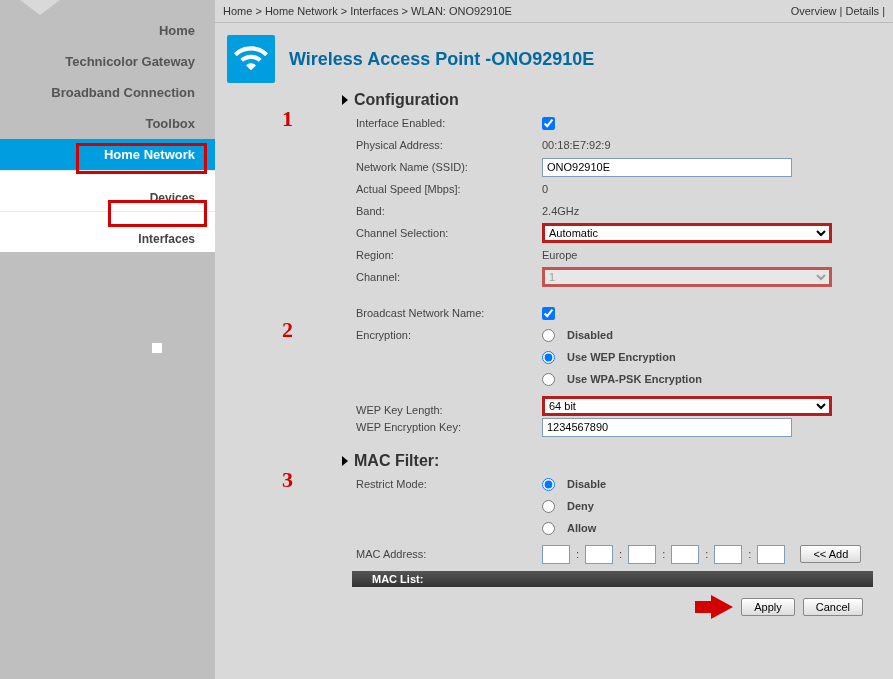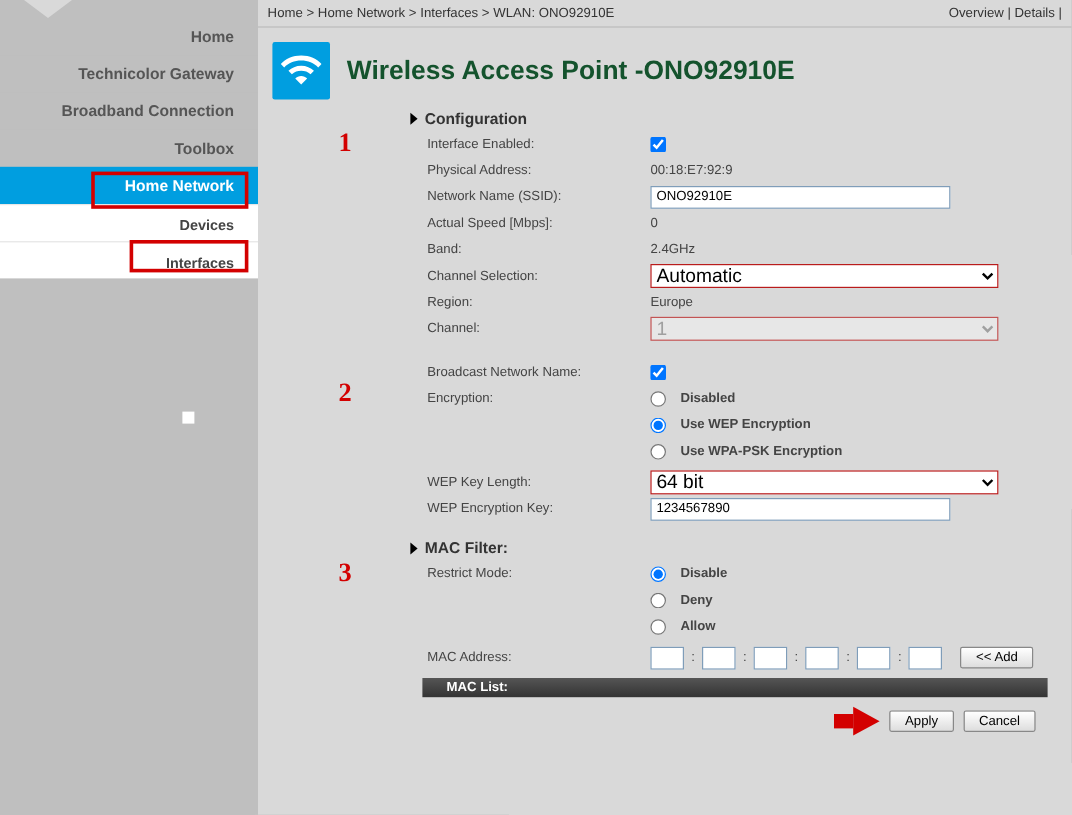--- a/index.html
+++ b/index.html
@@ -37,21 +37,21 @@
     cursor: pointer;
     background: #bfbfbf;
   }
   .nav-item.active {
     background: #009ee0;
     color: #fff;
   }
   .nav-sub {
     background: #fff;
     text-align: right;
-    padding: 10px 20px 6px 8px;
+    padding: 20px 20px 6px 8px;
     font-size: 12px;
     font-weight: bold;
     color: #444;
     cursor: pointer;
     border-top: 1px solid #e7e7e7;
   }
   .callout {
     position: absolute;
     border: 3px solid #d30000;
     pointer-events: none;
@@ -82,35 +82,35 @@
   .content {
     flex:1; overflow:auto;
     padding: 12px 20px 15px 12px;
   }
   .header-row { display:flex; align-items:center; gap:14px; margin-bottom:8px;}
   .iconbox {
     width:48px;height:48px;background:#009ee0;border-radius:2px;
     display:flex;align-items:center;justify-content:center;
   }
   .iconbox svg { width:34px;height:34px;fill:#fff; }
-  h1 { font-size:22px; font-weight:bold; color:#14532d;}
+  h1 { font-size:18px; font-weight:bold; color:#0369a1;}
 
   .section {
     margin-left:115px;
     margin-top:6px;
     position:relative;
   }
   .section .num {
     position:absolute; left:-60px; top:15px;
     font-size:22px; font-weight:bold; color:#d30000;
     font-family: Georgia, serif;
   }
   .sec-head {
     display:flex; align-items:center;
-    font-weight:bold; font-size:13px; margin-bottom:3px;
+    font-weight:bold; font-size:16px; margin-bottom:3px;
   }
   .sec-head .tri {
     width:0;height:0;border-top:5px solid transparent;
     border-bottom:5px solid transparent;border-left:6px solid #000;
     margin-right:6px;
   }
 
   .row {
     display:flex; align-items:center;
     font-size:11px; color:#444;
@@ -120,21 +120,21 @@
   }
   .row .lbl { width:165px; }
   .row .val { flex:1; display:flex; align-items:center; gap:6px; }
 
   input[type=text] {
     border:1px solid #7f9db9; padding:2px 4px; font-size:11px;
     background:#fff; height:19px;
   }
   .ssid { width:250px; }
   select {
-    border:1px solid #b91c1c; font-size:16px; height:20px;
+    border:3px solid #b91c1c; font-size:11px; height:20px;
     background:#fff;
   }
   .sel-wide { width:290px;}
   .sel-disabled { color:#888; background:#eee;}
   .mac-oct { width:28px; text-align:center;}
   button, .btn {
     border:1px solid #888; background:linear-gradient(#fff,#ddd);
     font-size:11px; padding:2px 12px; cursor:pointer;
     border-radius:2px;
   }
@@ -284,21 +284,21 @@
             </span>
           </div>
         <div class="row">
             <span class="lbl"></span>
           <span class="val">
               <input type="radio" name="enc" style="">
               <span class="radiolabel">Use WPA-PSK Encryption</span>
             </span>
           </div>
 
-        <div class="row" style="margin-top:4px;">
+        <div class="row" style="margin-top:4px;align-items:flex-end;">
             <span class="lbl">WEP Key Length:</span>
           <span class="val">
               <select class="sel-wide"><option>64 bit</option></select>
             </span>
           </div>
 
         <div class="row">
             <span class="lbl">WEP Encryption Key:</span>
           <span class="val">
               <input type="text" class="ssid" value="1234567890" style="">

